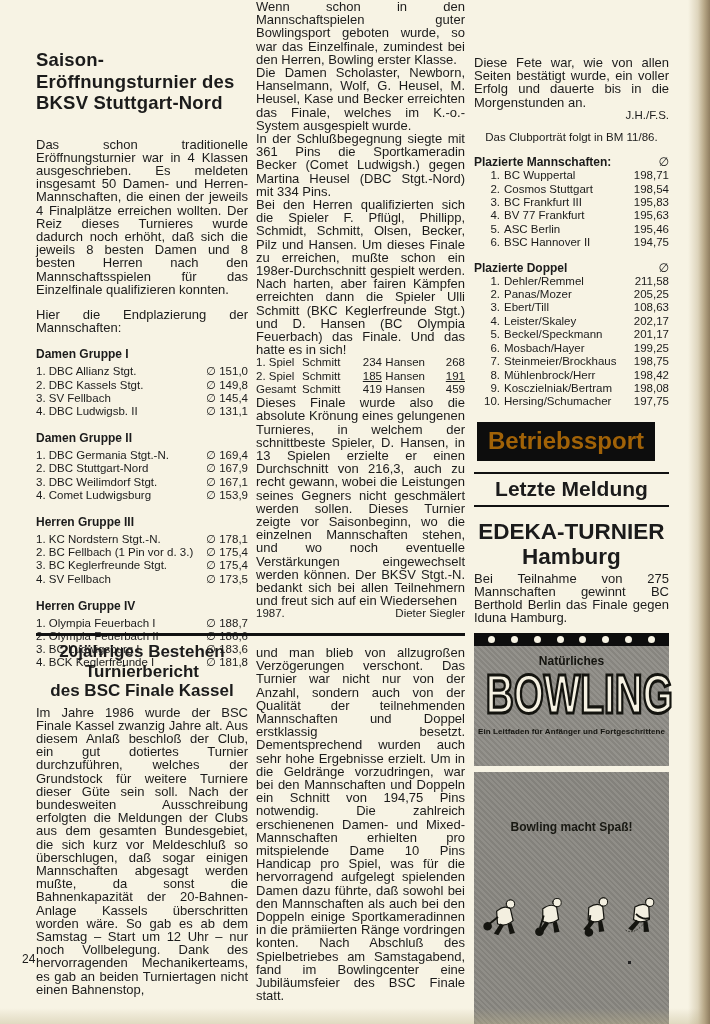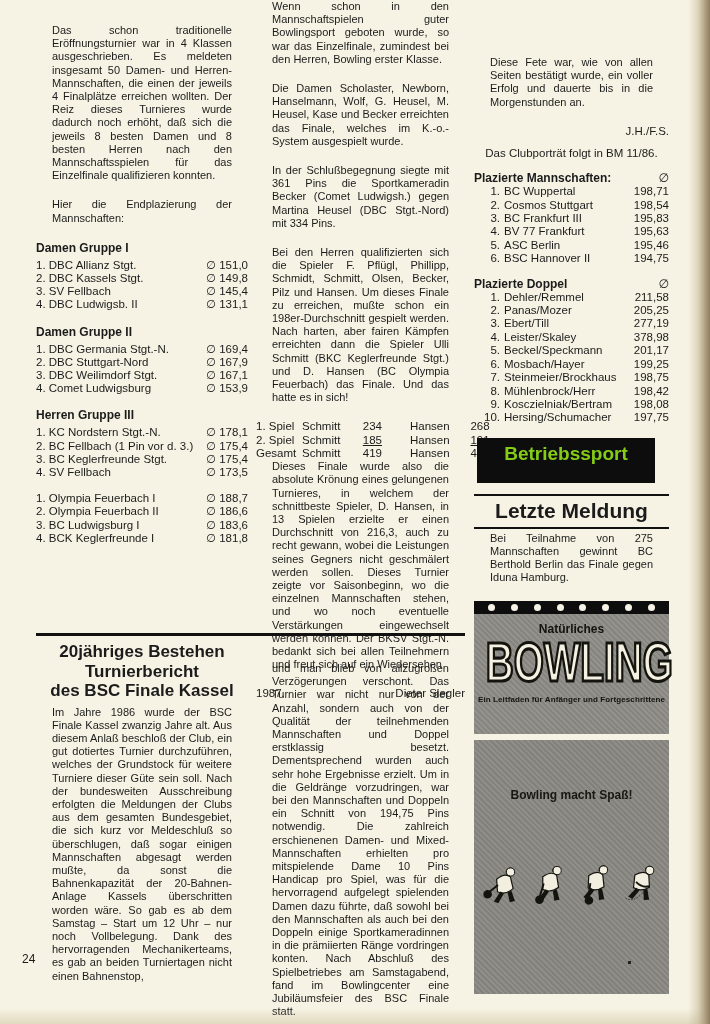--- a/index.html
+++ b/index.html
@@ -9,52 +9,52 @@
     background:linear-gradient(to right, rgba(150,135,105,0) 0%, rgba(190,175,140,.45) 45%, #b5a585 75%, #8f7d60 100%);}
   .edge-bottom{position:absolute;bottom:0;left:0;width:100%;height:16px;
     background:linear-gradient(to bottom, rgba(170,160,125,0) 0%, rgba(190,180,140,.4) 100%);}
   .speck{position:absolute;left:628px;top:961px;width:3px;height:3px;background:#222;}
 
   .col{position:absolute;top:0;}
   #col1{left:36px;width:212px;}
   #col2{left:256px;width:209px;}
   #col3{left:474px;width:195px;}
 
-  .body{font-size:11px;line-height:13.2px;text-align:justify;margin:16px;}
+  .body{font-size:13px;line-height:13.2px;text-align:justify;margin:0;}
   .art-title{font-size:18.5px;line-height:21.5px;font-weight:bold;letter-spacing:.2px;}
   #a1-title{margin-top:49px;}
   #a1-p1{margin-top:24px;}
   #a1-p2{margin-top:12px;}
 
   .group{margin-top:13px;}
   .group-title{font-size:12px;font-weight:bold;margin-bottom:4px;}
   .lrow{display:flex;font-size:11.5px;line-height:13.2px;}
   .lrow .team{flex:1;}
   .lrow .avg{white-space:nowrap;}
 
   #col2 .body{margin-top:0;}
   #m-start{margin-top:56px;}
   .score-grid{font-size:11.5px;line-height:13.2px;}
   .srow{display:grid;grid-template-columns:46px 52px 28px 1fr 34px;}
   .srow .num{text-align:right;}
-  .srow .p2{text-align:left;padding-right:6px;margin-left:28px;}
+  .srow .p2{text-align:right;padding-right:6px;}
   .u-line{text-decoration:underline;}
   .sign-line{display:flex;justify-content:space-between;font-size:11.5px;line-height:13.2px;}
 
   #r-fete{margin-top:56px;}
   .byline{font-size:11.5px;line-height:13.2px;text-align:right;}
   .clubnote{font-size:11.5px;line-height:13.2px;text-align:center;margin-top:9px;}
   .list-head{display:flex;justify-content:space-between;font-size:12px;font-weight:bold;margin-top:11px;}
   .list-head .sym{font-weight:normal;}
   .rrow{display:flex;font-size:11.5px;line-height:13.4px;}
   .rrow .rank{width:26px;text-align:right;white-space:pre;}
   .rrow .nm{flex:1;padding-left:4px;}
   .rrow .val{text-align:right;}
-  .black-banner{margin:13px 14px 0 3px;background:#0d0d0d;color:#84cc16;text-align:center;
-    font-size:19px;font-weight:bold;padding:5px 0 18px;}
+  .black-banner{margin:13px 14px 0 3px;background:#0d0d0d;color:#a16207;text-align:center;
+    font-size:24px;font-weight:bold;padding:5px 0 6px;}
   .rule{border:0;border-top:2px solid #111;margin:11px 0 0;}
   .big-head{font-size:21px;font-weight:bold;text-align:center;margin-top:3px;}
   .edeka{font-size:22.5px;font-weight:bold;text-align:center;line-height:25px;margin-top:12px;}
   #edeka-body{margin-top:3px;}
   .dot-bar{margin-top:8px;height:13px;background:#0d0d0d;display:flex;align-items:center;justify-content:space-around;padding:0 6px;}
   .dot-bar i{width:7px;height:7px;border-radius:50%;background:#f7f3e4;}
 
   .ad1{height:120px;background:#8e8c86;
     background-image:repeating-linear-gradient(45deg, rgba(255,255,255,.05) 0 2px, rgba(0,0,0,.05) 2px 4px);}
   .ad-kicker{padding-top:8px;text-align:center;font-size:12px;font-weight:bold;color:#14140f;}
@@ -72,20 +72,21 @@
   .a2-title{font-size:17px;line-height:19.5px;font-weight:bold;text-align:center;}
   #a2col1 .body{margin-top:5px;}
   .pageno{position:absolute;left:22px;top:952px;font-size:12px;}
 </style>
 </head>
 <body>
 
 <div id="page">
 
   <div class="col" id="col1">
+    <div class="art-title" id="a1-title">Saison-Eröffnungsturnier des BKSV Stuttgart-Nord</div>
     <p class="body" id="a1-p1">Das schon traditionelle Eröffnungsturnier war in 4 Klassen ausgeschrieben. Es meldeten insgesamt 50 Damen- und Herren-Mannschaften, die einen der jeweils 4 Finalplätze erreichen wollten. Der Reiz dieses Turnieres wurde dadurch noch erhöht, daß sich die jeweils 8 besten Damen und 8 besten Herren nach den Mannschaftsspielen für das Einzelfinale qualifizieren konnten.</p>
     <p class="body" id="a1-p2">Hier die Endplazierung der Mannschaften:</p>
 
     <div class="group">
       <div class="group-title">Damen Gruppe I</div>
       <div>
 
       <div class="lrow"><span class="rank">1.</span>&nbsp;<span class="team">DBC Allianz Stgt.</span><span class="avg">∅ 151,0</span></div>
           <div class="lrow"><span class="rank">2.</span>&nbsp;<span class="team">DBC Kassels Stgt.</span><span class="avg">∅ 149,8</span></div>
           <div class="lrow"><span class="rank">3.</span>&nbsp;<span class="team">SV Fellbach</span><span class="avg">∅ 145,4</span></div>
@@ -106,20 +107,21 @@
       <div class="group-title">Herren Gruppe III</div>
       <div>
 
       <div class="lrow"><span class="rank">1.</span>&nbsp;<span class="team">KC Nordstern Stgt.-N.</span><span class="avg">∅ 178,1</span></div>
           <div class="lrow"><span class="rank">2.</span>&nbsp;<span class="team">BC Fellbach (1 Pin vor d. 3.)</span><span class="avg">∅ 175,4</span></div>
           <div class="lrow"><span class="rank">3.</span>&nbsp;<span class="team">BC Keglerfreunde Stgt.</span><span class="avg">∅ 175,4</span></div>
           <div class="lrow"><span class="rank">4.</span>&nbsp;<span class="team">SV Fellbach</span><span class="avg">∅ 173,5</span></div>
         </div>
     </div>
     <div class="group">
+      <div class="group-title">Herren Gruppe IV</div>
       <div>
 
       <div class="lrow"><span class="rank">1.</span>&nbsp;<span class="team">Olympia Feuerbach I</span><span class="avg">∅ 188,7</span></div>
           <div class="lrow"><span class="rank">2.</span>&nbsp;<span class="team">Olympia Feuerbach II</span><span class="avg">∅ 186,6</span></div>
           <div class="lrow"><span class="rank">3.</span>&nbsp;<span class="team">BC Ludwigsburg I</span><span class="avg">∅ 183,6</span></div>
           <div class="lrow"><span class="rank">4.</span>&nbsp;<span class="team">BCK Keglerfreunde I</span><span class="avg">∅ 181,8</span></div>
         </div>
     </div>
   </div>
 
@@ -216,26 +218,26 @@
           <span class="val">211,58</span>
         </div>
         <div class="rrow">
           <span class="rank">2.</span>
           <span class="nm">Panas/Mozer</span>
           <span class="val">205,25</span>
         </div>
         <div class="rrow">
           <span class="rank">3.</span>
           <span class="nm">Ebert/Till</span>
-          <span class="val">277,19</span>
+          <span class="val">108,63</span>
         </div>
         <div class="rrow">
           <span class="rank">4.</span>
           <span class="nm">Leister/Skaley</span>
-          <span class="val">378,98</span>
+          <span class="val">202,17</span>
         </div>
         <div class="rrow">
           <span class="rank">5.</span>
           <span class="nm">Beckel/Speckmann</span>
           <span class="val">201,17</span>
         </div>
         <div class="rrow">
           <span class="rank">6.</span>
           <span class="nm">Mosbach/Hayer</span>
           <span class="val">199,25</span>
@@ -260,20 +262,24 @@
           <span class="nm">Hersing/Schumacher</span>
           <span class="val">197,75</span>
         </div>
       </div>
 
     <div class="black-banner">Betriebssport</div>
     <hr class="rule">
     <div class="big-head">Letzte Meldung</div>
     <hr class="rule" style="margin-top:4px;">
 
+    <div class="edeka">
+      <div>EDEKA-TURNIER</div>
+      <div>Hamburg</div>
+    </div>
     <p class="body" id="edeka-body">Bei Teilnahme von 275 Mannschaften gewinnt BC Berthold Berlin das Finale gegen Iduna Hamburg.</p>
 
     <div class="dot-bar">
       <i></i>
         <i></i>
         <i></i>
         <i></i>
         <i></i>
         <i></i>
         <i></i>

